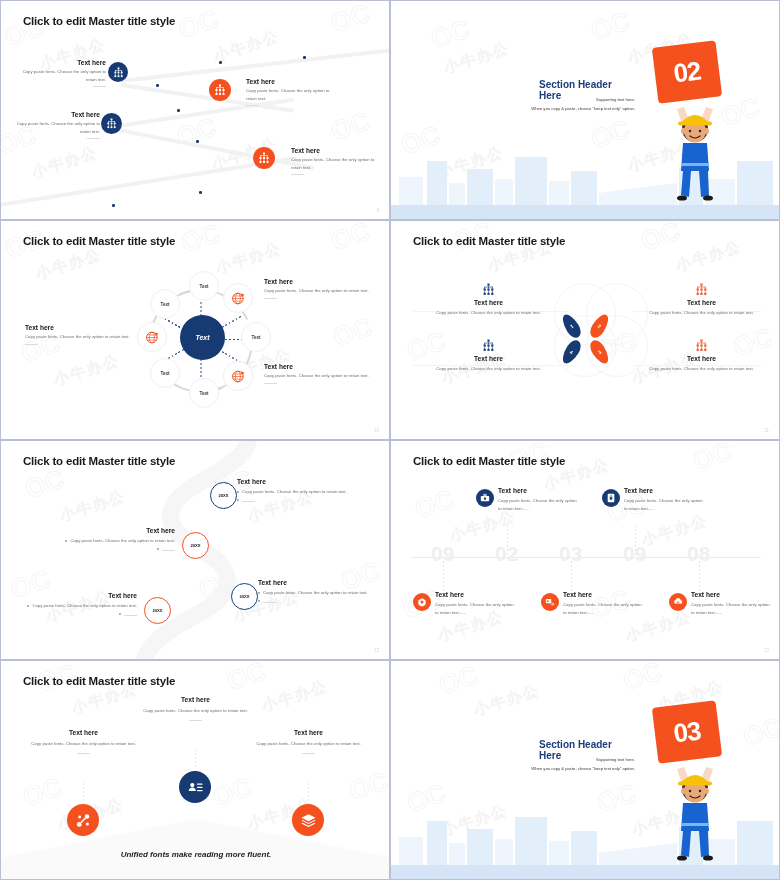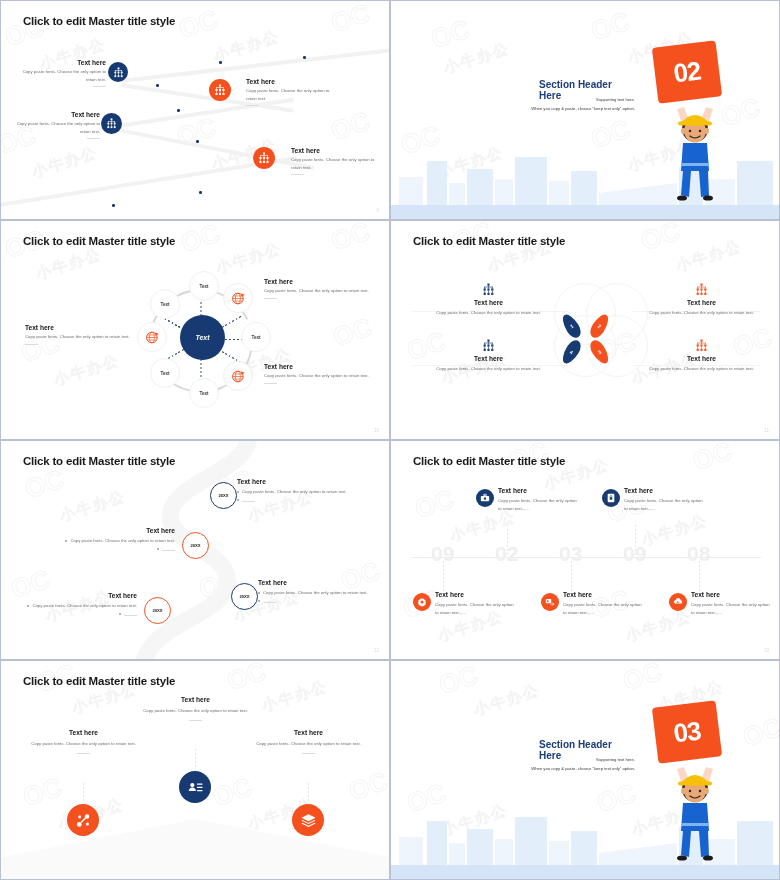--- a/index.html
+++ b/index.html
@@ -712,20 +712,21 @@
       </div>
       <div class="vdash" style="left:307px;top:122px;height:20px;"></div>
       <div class="cicon" style="left:291px;top:143px;width:32px;height:32px;background:#f4511e;">
         <svg width="17" height="17" viewBox="0 0 24 24" fill="#fff">
           <path d="M12 3 L22 8 L12 13 L2 8 Z"></path>
           <path d="M3.6 11.3 L12 15.5 L20.4 11.3 L22 12.1 L12 17.1 L2 12.1 Z"></path>
           <path d="M3.6 15.3 L12 19.5 L20.4 15.3 L22 16.1 L12 21.1 L2 16.1 Z"></path>
         </svg>
       </div>
 
+      <div class="quote">Unified fonts make reading more fluent.</div>
       <div class="pageno"></div>
     </div>
   </div>
 
   <div class="slide">
     <div class="canvas">
       <div class="wm">
         <span style="left:48px;top:4px;transform:rotate(-18deg)">OC</span>
         <span class="cn" style="left:82px;top:30px;transform:rotate(-18deg)">小牛办公</span>
         <span style="left:232px;top:0px;transform:rotate(-18deg)">OC</span>

